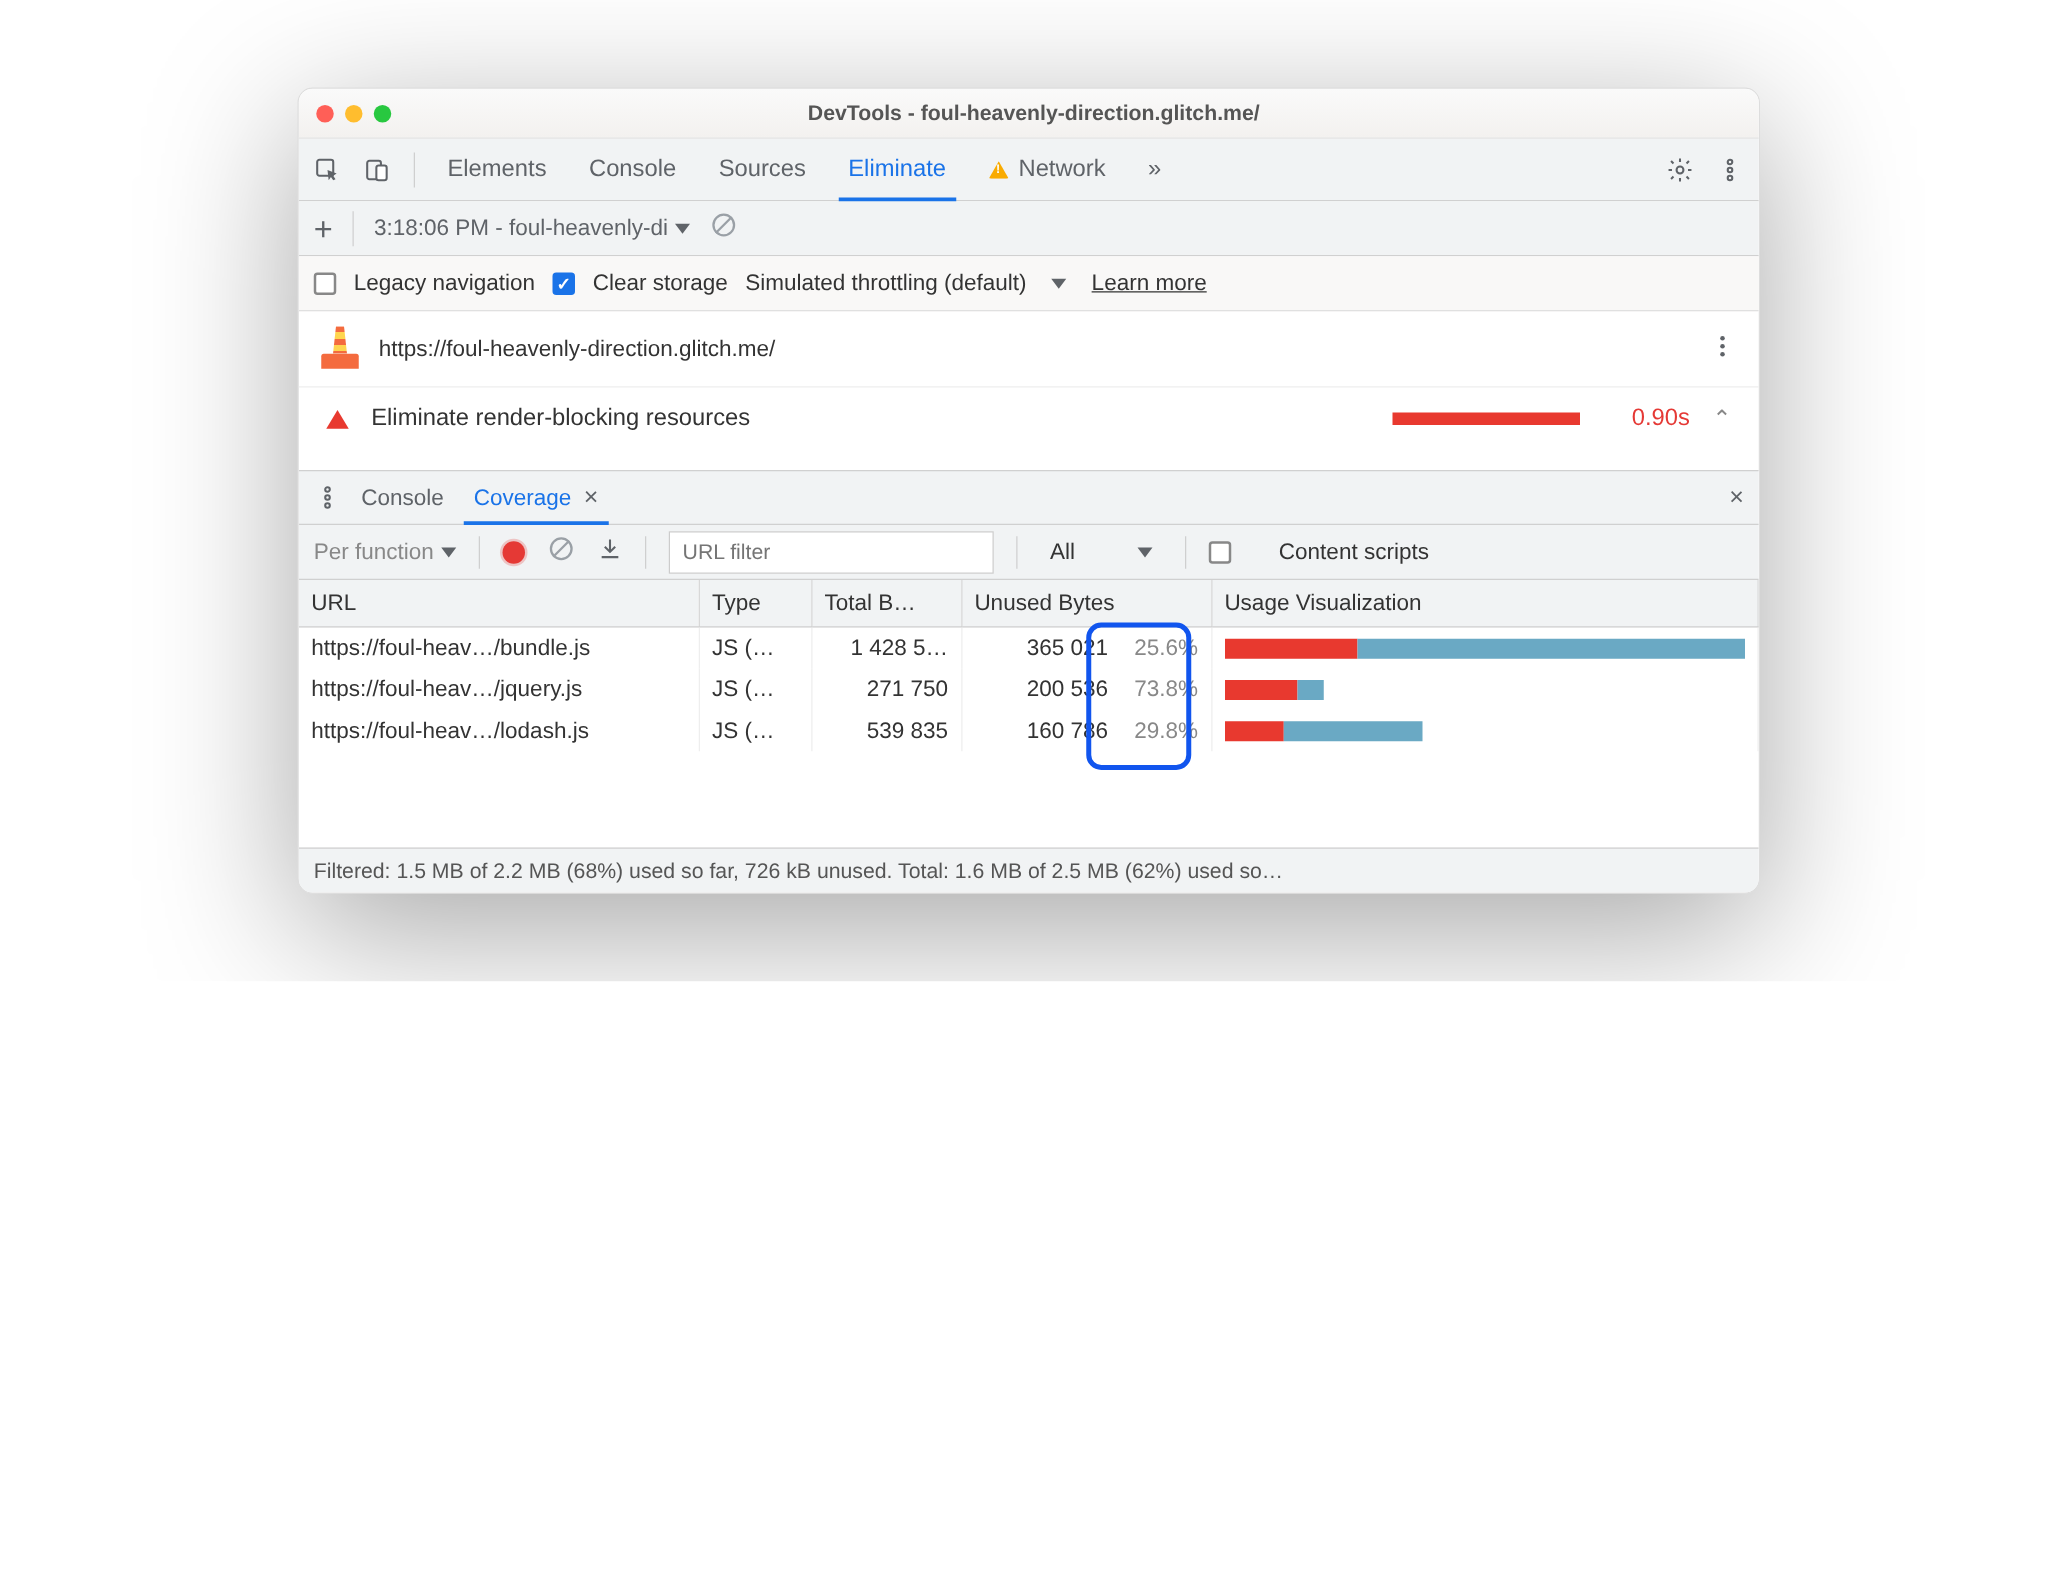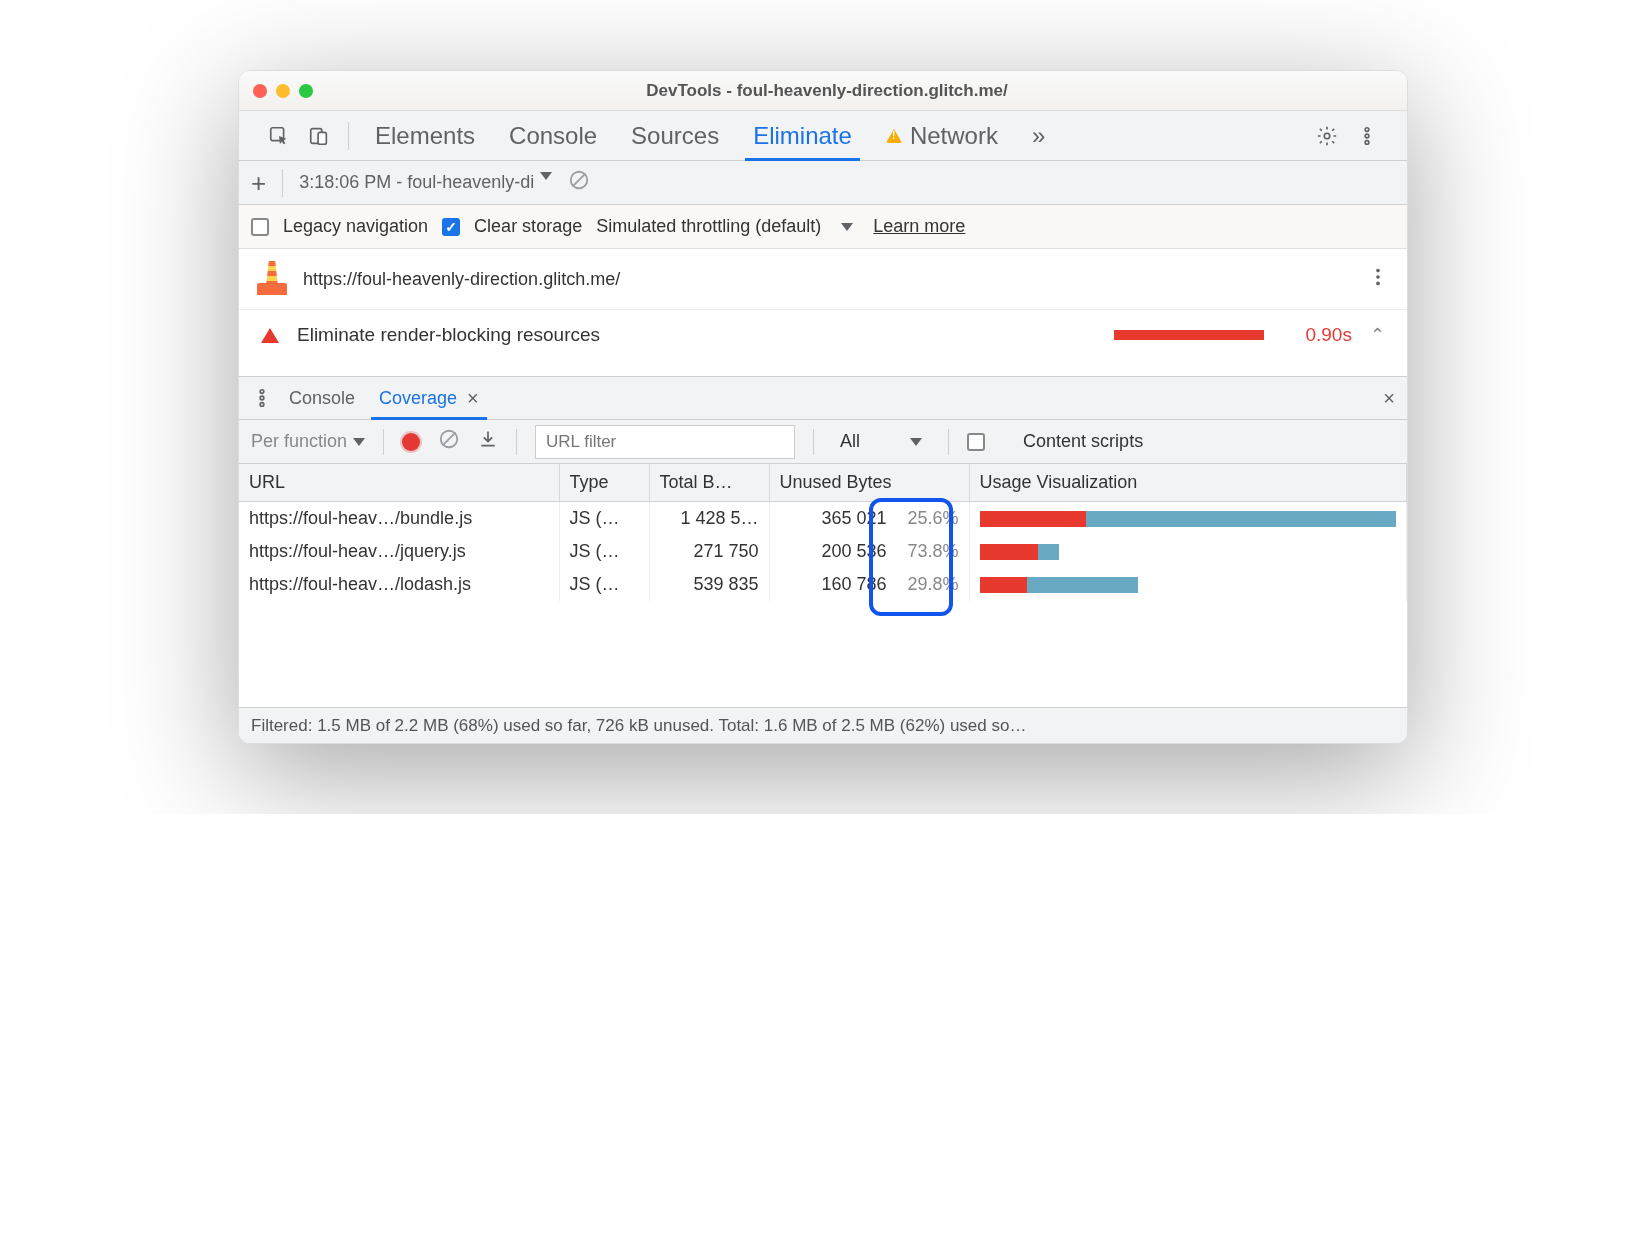--- a/index.html
+++ b/index.html
@@ -8,36 +8,36 @@
   .window { width:100%; background:#fff; border-radius:12px; overflow:hidden; border:1px solid #ddd;}
   
   
   .titlebar { height:40px; background:linear-gradient(#fafafa,#f3f1ef); display:flex; align-items:center; padding:0 14px; border-bottom:1px solid #ddd;}
   .traffic { display:flex; gap:9px; }
   .tl { width:14px; height:14px; border-radius:50%; }
   .tl.red{background:#ff5f57;} .tl.yellow{background:#ffbd2e;} .tl.green{background:#28c840;}
   .title { flex:1; text-align:center; font-size:17px; color:#555; font-weight:600; }
   
   
-  .main-bar { height:50px; background:#f1f3f4; border-bottom:1px solid #d0d0d0; display:flex; align-items:center; padding:0 29px; gap:18px; font-size:24px; color:#5f6368;}
+  .main-bar { height:50px; background:#f1f3f4; border-bottom:1px solid #d0d0d0; display:flex; align-items:center; padding:0 12px; gap:18px; font-size:19px; color:#5f6368;}
   .main-bar .sep { width:1px; height:28px; background:#cfcfcf;}
   .tab { padding:0 8px; height:50px; display:flex; align-items:center; cursor:pointer; position:relative;}
   .tab.active { color:#1a73e8; }
   .tab.active::after { content:""; position:absolute; bottom:0; left:0; right:0; height:3px; background:#1a73e8;}
   .ico { display:inline-flex; align-items:center; justify-content:center; }
   .warn-tri { width:0;height:0;border-left:8px solid transparent;border-right:8px solid transparent;border-bottom:14px solid #f9ab00; position:relative; border-radius:2px;}
   .warn-tri::after{content:"!"; position:absolute; left:-2px; top:1px; font-size:10px; color:#fff; font-weight:bold;}
   .gear svg, .dots svg, .inspect svg, .device svg { width:22px; height:22px; stroke:#5f6368; fill:none; stroke-width:1.8;}
   .spacer{flex:1;}
   
   
   .bar2 { height:44px; background:#f1f3f4; border-bottom:1px solid #d0d0d0; display:flex; align-items:center; padding:0 12px; gap:16px; font-size:18px; color:#5f6368;}
   .plus { font-size:26px; color:#5f6368; line-height:1;}
   .bar2 .sep{width:1px;height:28px;background:#cfcfcf;}
-  .hist { display:flex; align-items:flex-start; gap:6px; overflow:hidden; white-space:nowrap; text-overflow:ellipsis; max-width:340px;}
+  .hist { display:flex; align-items:center; gap:6px; overflow:hidden; white-space:nowrap; text-overflow:ellipsis; max-width:340px;}
   .caret-down{width:0;height:0;border-left:6px solid transparent;border-right:6px solid transparent;border-top:8px solid #5f6368;}
   .no-circle svg{width:22px;height:22px;stroke:#9aa0a6;fill:none;stroke-width:2;}
   
   
   .bar3 { height:44px; background:#f9f8f7; border-bottom:1px solid #e0e0e0; display:flex; align-items:center; padding:0 12px; gap:14px; font-size:18px; color:#333;}
   .chk { width:18px; height:18px; border:2px solid #888; border-radius:3px; display:inline-flex; align-items:center; justify-content:center; background:#fff;}
   .chk.checked{ background:#1a73e8; border-color:#1a73e8; }
   .chk.checked::after{content:"✓"; color:#fff; font-size:14px; font-weight:bold;}
   .learn { text-decoration:underline; }
   
@@ -74,21 +74,21 @@
   
   .tbl{ width:100%; border-collapse:collapse; font-size:18px; color:#333;}
   .tbl th{ text-align:left; font-weight:400; color:#333; background:#f1f3f4; border-bottom:1px solid #d0d0d0; padding:8px 10px; height:36px; border-right:1px solid #d8d8d8;}
   .tbl td{ padding:6px 10px; border-right:1px solid #eee; white-space:nowrap;}
   .tbl td.num{ text-align:right; font-variant-numeric:tabular-nums;}
   .ub-cell{ display:flex; justify-content:flex-end; gap:8px; align-items:center;}
   .pct{ color:#888; width:64px; text-align:right;}
   .viz{ display:flex; height:16px; width:100%;}
   .viz .unused{ background:#e8392f;}
   .viz .used{ background:#6aa9c4;}
-  .tbody-area{ height:205px; position:relative;}
+  .tbody-area{ height:176px; position:relative;}
   .highlight-ring{ position:absolute; border:4px solid #1155ee; border-radius:12px; pointer-events:none;}
   
   
   .status-bar{ height:36px; background:#f1f3f4; border-top:1px solid #d0d0d0; display:flex; align-items:center; padding:0 12px; font-size:17px; color:#555; white-space:nowrap; overflow:hidden; text-overflow:ellipsis;}
   
   .col-url{width:320px;} .col-type{width:90px;} .col-total{width:120px; text-align:right;} .col-unused{width:200px;} .col-viz{}
 </style>
 </head>
 <body>
 

